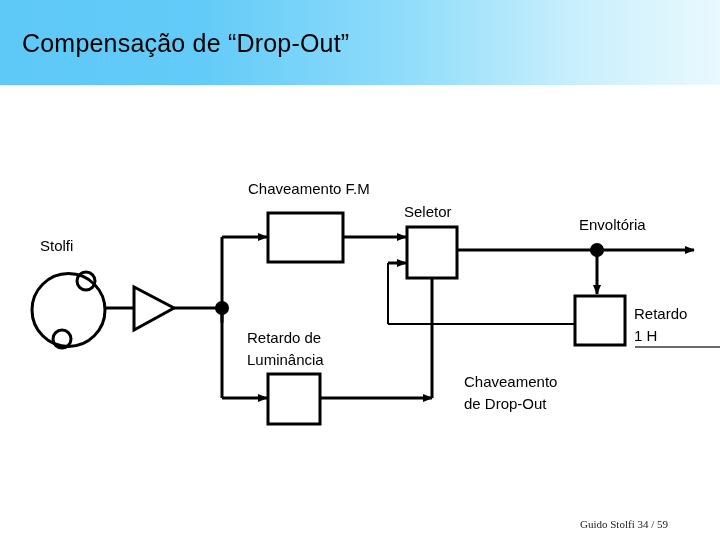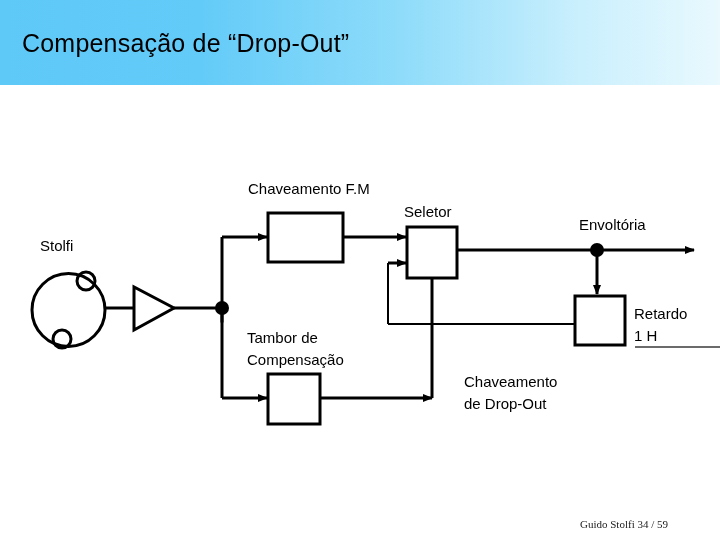--- a/index.html
+++ b/index.html
@@ -157,22 +157,22 @@
 
   <div class="diagram-label" id="label-tambor">Stolfi</div>
 
   <div class="diagram-label" id="label-demodulador">Chaveamento F.M</div>
 
   <div class="diagram-label" id="label-seletor">Seletor</div>
 
   <div class="diagram-label" id="label-luminancia">Envoltória</div>
 
   <div class="diagram-label" id="label-detetor">
-    <div>Tambor de</div>
-    <div>Compensação</div>
+    <div>Retardo de</div>
+    <div>Luminância</div>
   </div>
 
   <div class="diagram-label" id="label-retardo">
     <div>Retardo</div>
     <div>1 H</div>
   </div>
 
   <div class="diagram-label" id="label-chaveamento">
     <div>Chaveamento</div>
     <div>de Drop-Out</div>

